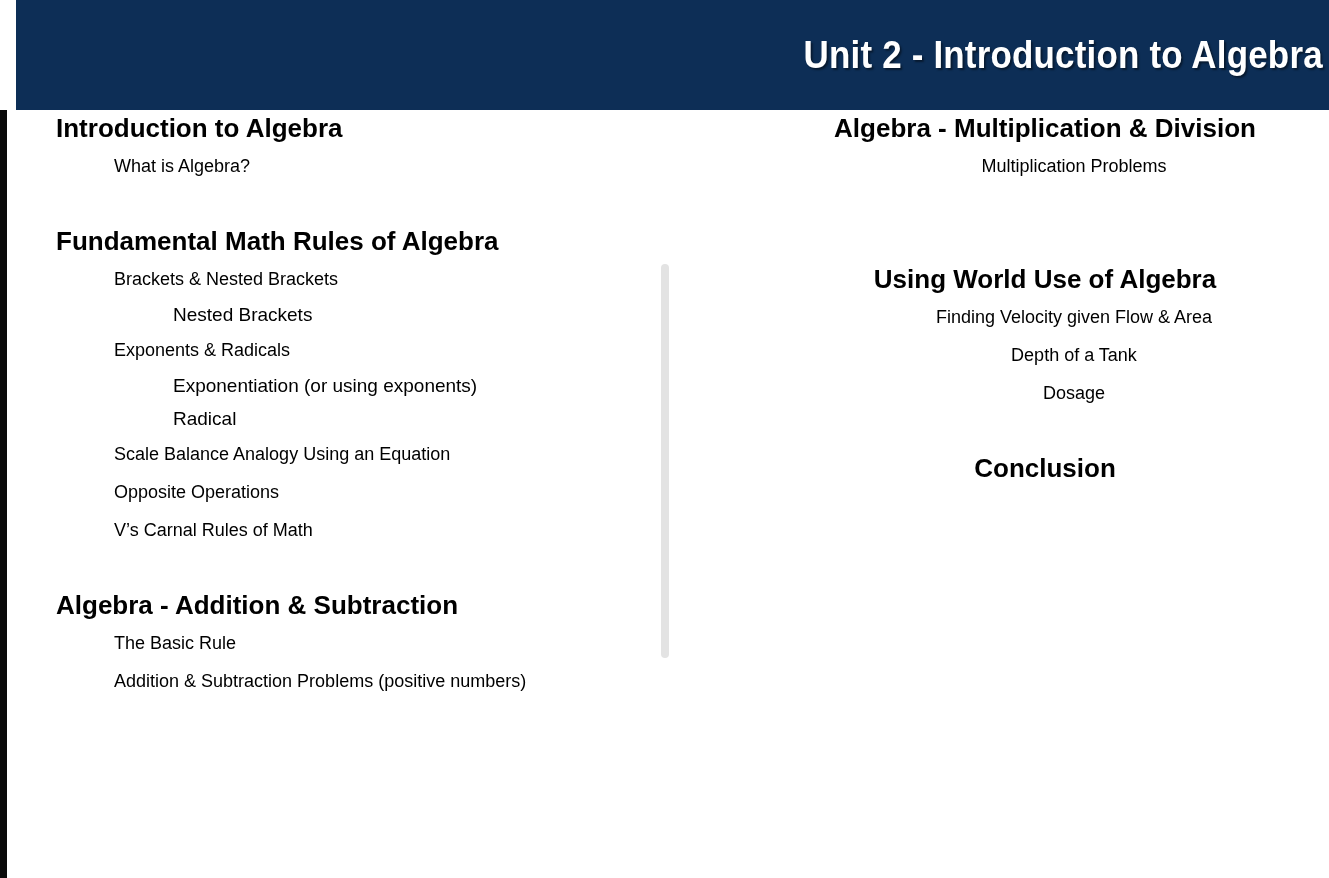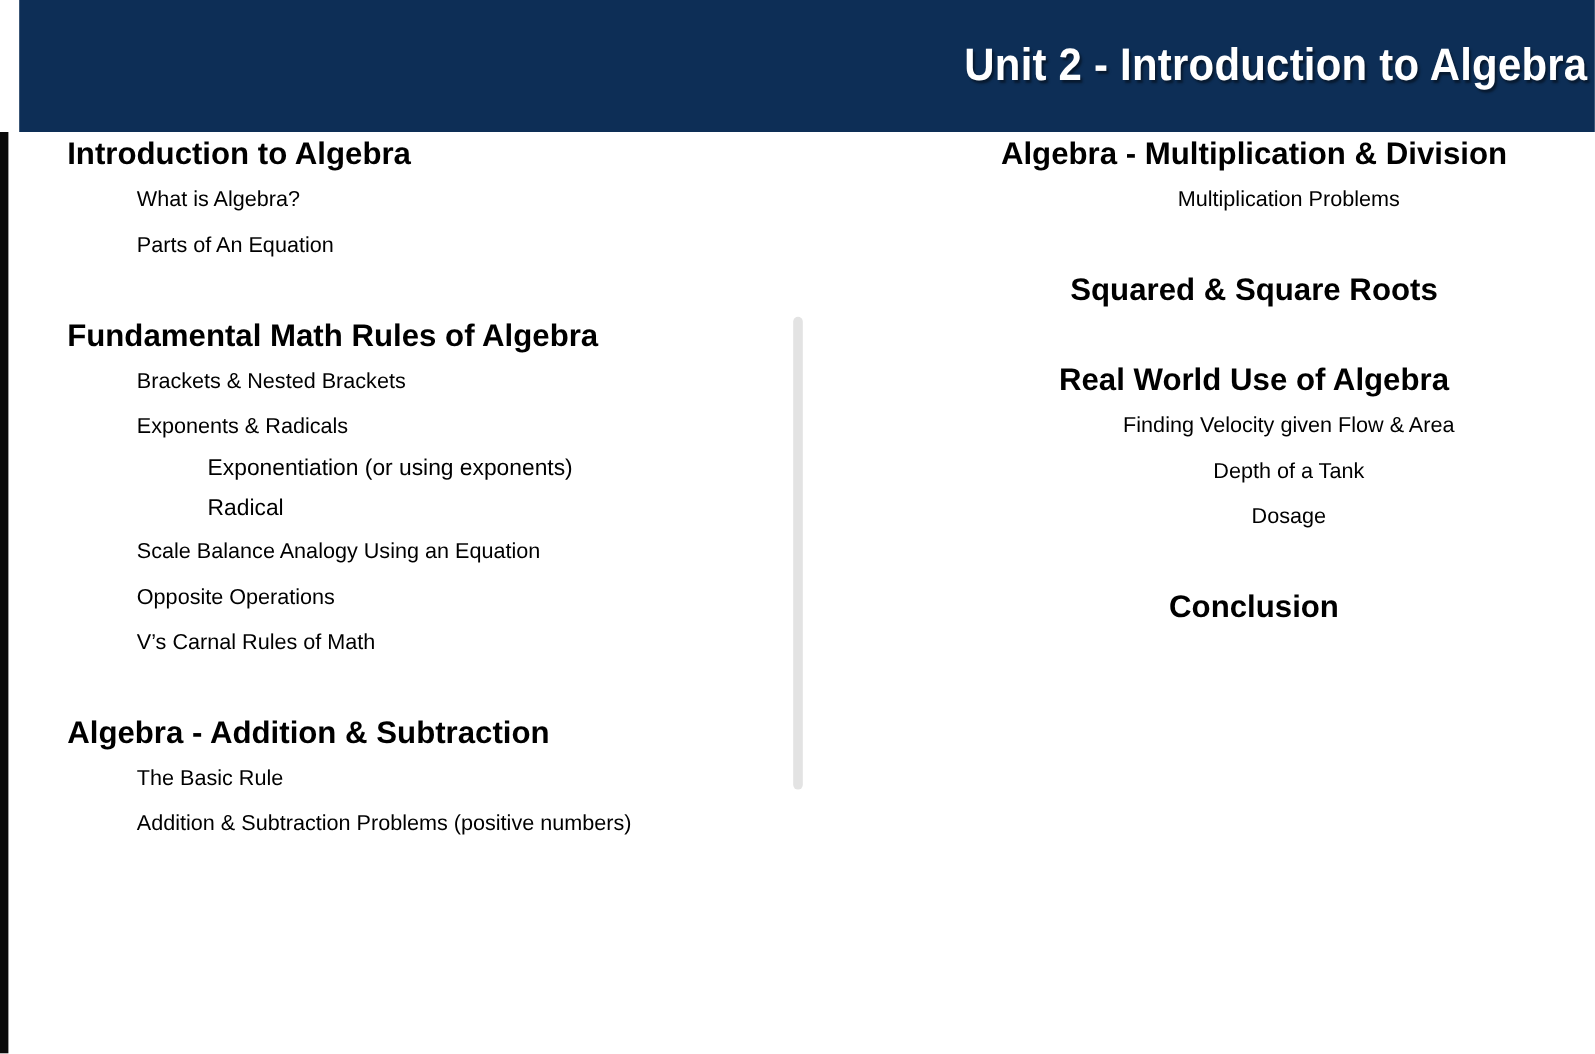--- a/index.html
+++ b/index.html
@@ -128,26 +128,26 @@
   </div>
 
   <div id="left-edge"></div>
 
   <div id="body-area">
 
     <div class="column" id="col-left">
         <div class="section">
           <div class="heading">Introduction to Algebra</div>
           <div class="item">What is Algebra?</div>
-          <div class="item">Parts of An Equation</div>
         </div>
         <div class="gap"></div>
         <div class="section">
           <div class="heading">Fundamental Math Rules of Algebra</div>
           <div class="item">Brackets &amp; Nested Brackets</div>
+          <div class="subitem">Nested Brackets</div>
           <div class="item">Exponents &amp; Radicals</div>
           <div class="subitem">Exponentiation (or using exponents)</div>
           <div class="subitem">Radical</div>
           <div class="item">Scale Balance Analogy Using an Equation</div>
           <div class="item">Opposite Operations</div>
           <div class="item">V’s Carnal Rules of Math</div>
         </div>
         <div class="gap"></div>
         <div class="section">
           <div class="heading">Algebra - Addition &amp; Subtraction</div>
@@ -155,26 +155,23 @@
           <div class="item">Addition &amp; Subtraction Problems (positive numbers)</div>
         </div>
       </div>
 
     <div class="column" id="col-right">
         <div class="section">
           <div class="heading">Algebra - Multiplication &amp; Division</div>
           <div class="item">Multiplication Problems</div>
         </div>
         <div class="gap"></div>
-        <div class="section">
-          <div class="heading">Squared &amp; Square Roots</div>
-        </div>
         <div class="gap"></div>
         <div class="section">
-          <div class="heading">Real World Use of Algebra</div>
+          <div class="heading">Using World Use of Algebra</div>
           <div class="item">Finding Velocity given Flow &amp; Area</div>
           <div class="item">Depth of a Tank</div>
           <div class="item">Dosage</div>
         </div>
         <div class="gap"></div>
         <div class="section">
           <div class="heading">Conclusion</div>
         </div>
       </div>
 

